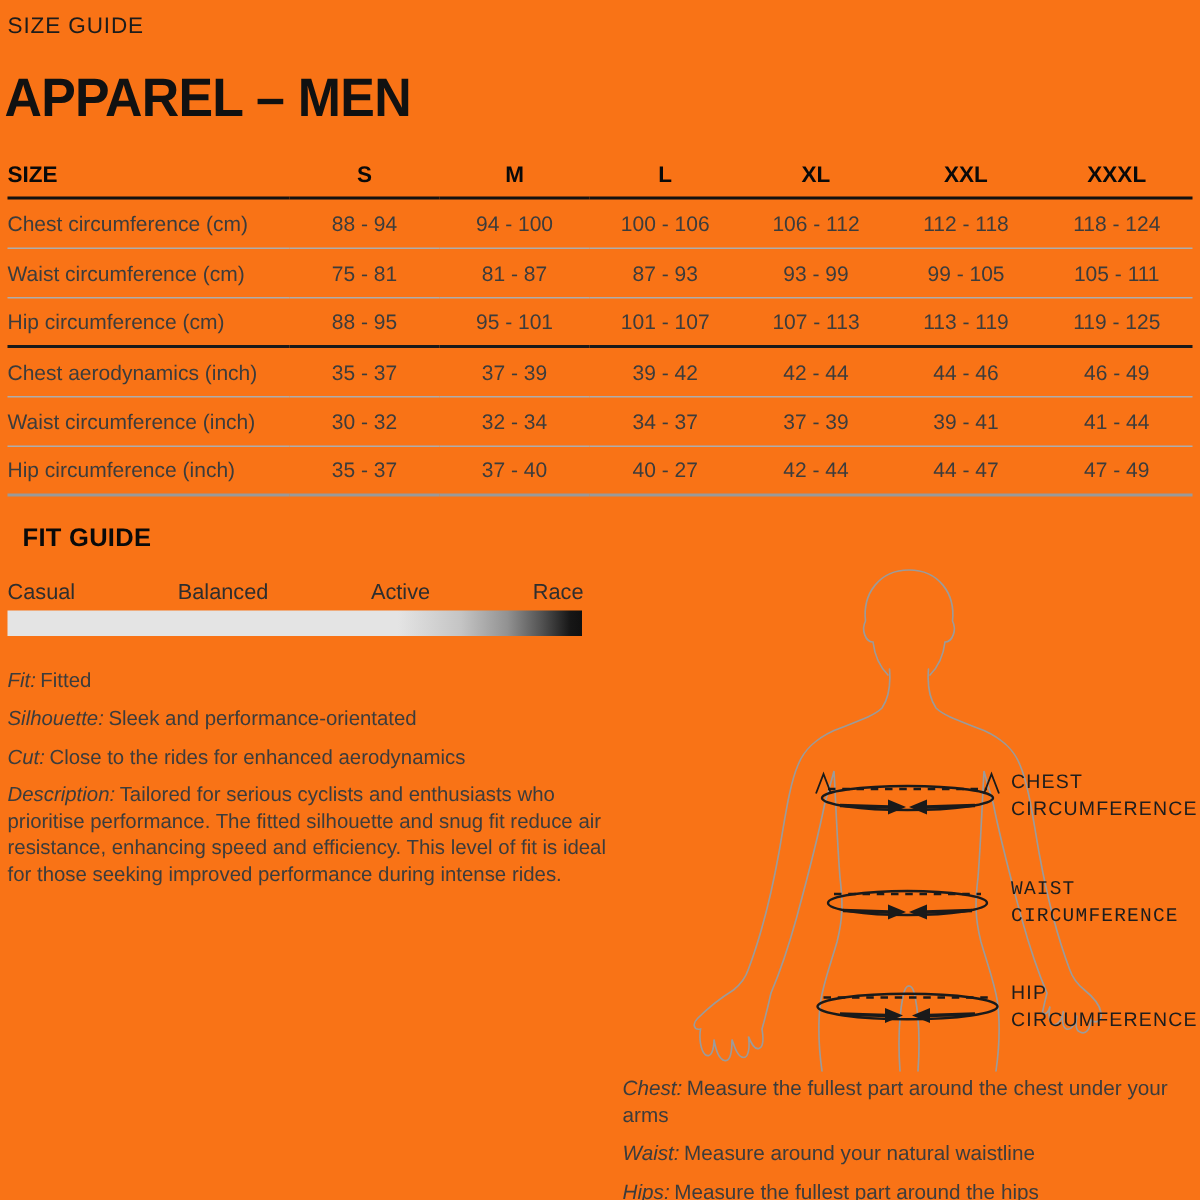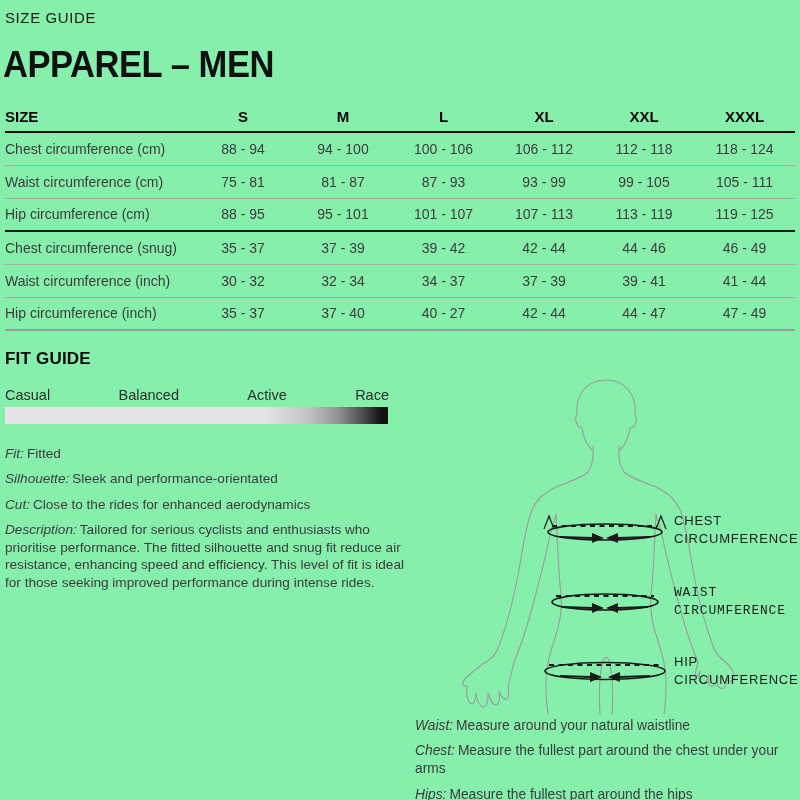--- a/index.html
+++ b/index.html
@@ -1,21 +1,21 @@
 <!DOCTYPE html>
 <html><head>
 <meta charset="utf-8">
 <style>
   * { margin: 0; padding: 0; box-sizing: border-box; }
   html, body { background: #fff; }
   .page {
     position: relative;
     width: 800px;
     height: 800px;
-    background: #86efac;
+    background: #f97316;
     font-family: "Liberation Sans", sans-serif;
     color: #3c3c3c;
     overflow: hidden;
   }
 
   
   .eyebrow {
     position: absolute; left: 5px; top: 9px;
     font-size: 15px; font-weight: 500; letter-spacing: 0.6px; color: #1c1c1c;
   }
@@ -48,20 +48,21 @@
   .size-table tbody tr { border-bottom: 1px solid #adadad; }
   .size-table tbody tr.thick { border-bottom: 2.5px solid #1a1a1a; }
   .size-table tbody tr:last-child { border-bottom: 2px solid #9a9a9a; }
   .size-table tbody td { height: 33px; color: #3c3c3c; }
   .size-table td.lbl { color: #3c3c3c; }
 
   
   .section-heading {
     position: absolute; font-size: 17px; font-weight: 800; color: #0a0a0a;
     letter-spacing: 0.2px;
+    margin-left: 10px;
   }
   #fit-heading { left: 5px; top: 349px; }
   #measure-heading { left: 415px; top: 349px; }
 
   .fit-scale-labels {
     position: absolute; left: 5px; top: 387px; width: 384px;
     display: flex; justify-content: space-between;
     font-size: 14.5px; color: #2e2e2e;
   }
   .fit-scale-bar {
@@ -139,21 +140,21 @@
       <tr class="thick">
         <td class="lbl">Hip circumference (cm)</td>
         <td>88 - 95</td>
         <td>95 - 101</td>
         <td>101 - 107</td>
         <td>107 - 113</td>
         <td>113 - 119</td>
         <td>119 - 125</td>
       </tr>
       <tr>
-        <td class="lbl">Chest circumference (snug)</td>
+        <td class="lbl">Chest aerodynamics (inch)</td>
         <td>35 - 37</td>
         <td>37 - 39</td>
         <td>39 - 42</td>
         <td>42 - 44</td>
         <td>44 - 46</td>
         <td>46 - 49</td>
       </tr>
       <tr>
         <td class="lbl">Waist circumference (inch)</td>
         <td>30 - 32</td>
@@ -242,18 +243,18 @@
   <div class="diagram-label" id="label-waist">
     <div>WAIST</div>
     <div>CIRCUMFERENCE</div>
   </div>
   <div class="diagram-label" id="label-hip">
     <div>HIP</div>
     <div>CIRCUMFERENCE</div>
   </div>
 
   <div class="measure-instructions">
+    <p class="detail-line"><span class="detail-term">Chest:</span><span class="detail-text">Measure the fullest part around the chest under your arms</span></p>
     <p class="detail-line"><span class="detail-term">Waist:</span><span class="detail-text">Measure around your natural waistline</span></p>
-    <p class="detail-line"><span class="detail-term">Chest:</span><span class="detail-text">Measure the fullest part around the chest under your arms</span></p>
     <p class="detail-line"><span class="detail-term">Hips:</span><span class="detail-text">Measure the fullest part around the hips</span></p>
   </div>
 
 </div>
 
 </body></html>

